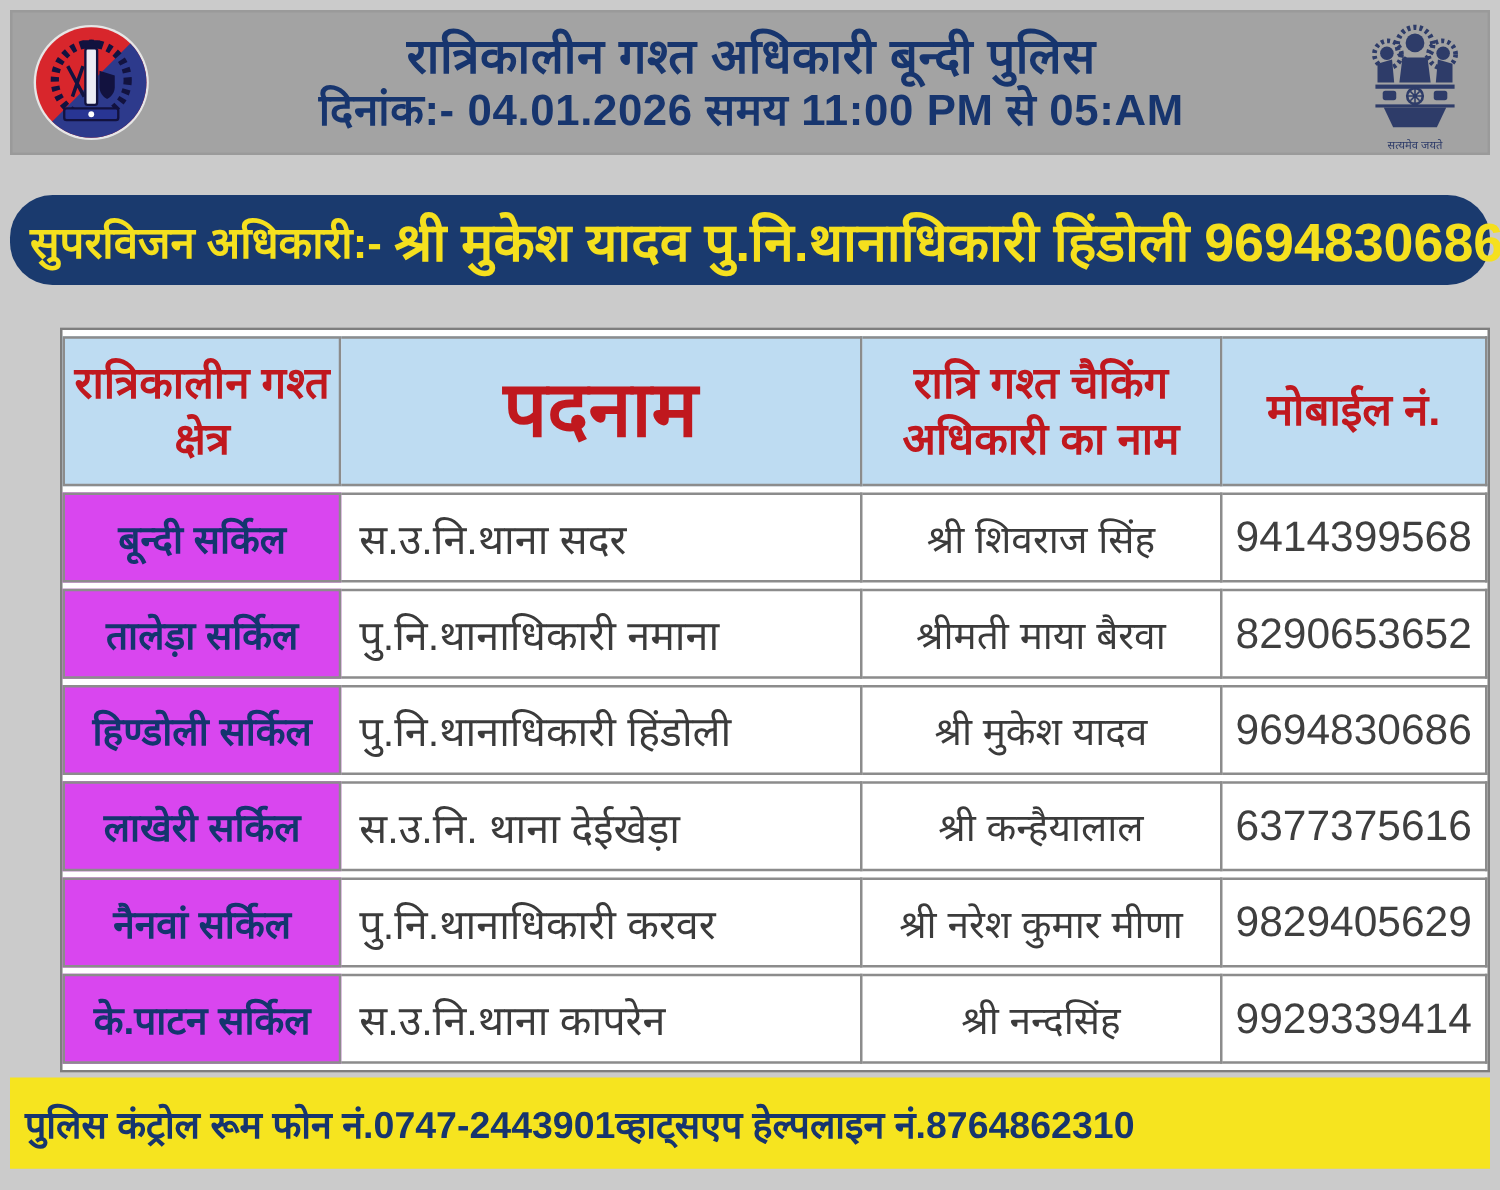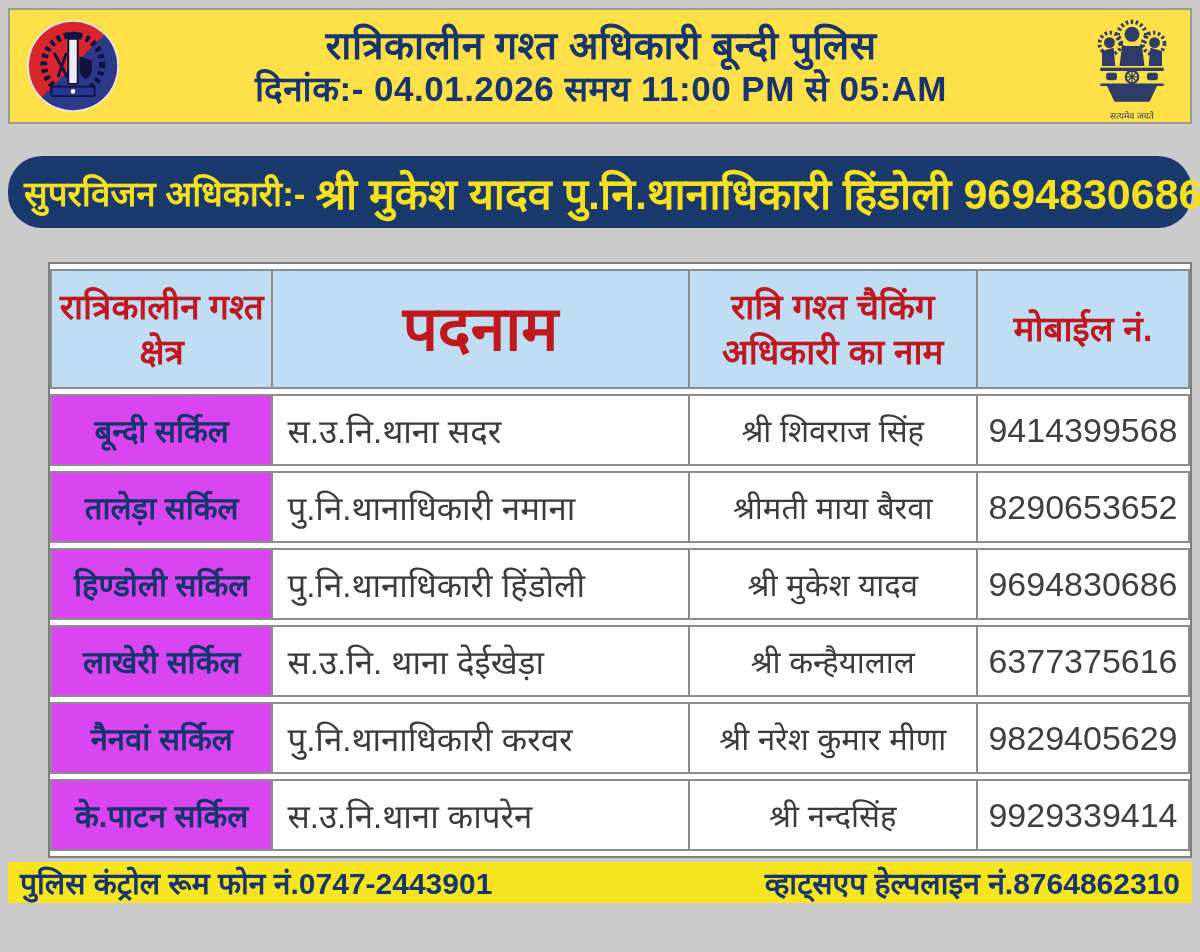--- a/index.html
+++ b/index.html
@@ -6,21 +6,21 @@
   html,body { width:1200px; height:952px; }
   body {
     background:#cbcbcb;
     font-family:"Liberation Sans","DejaVu Sans",sans-serif;
     overflow:hidden;
   }
   .page { width:1200px; height:952px; padding:8px; }
 
   
   .header-box {
-    height:116px; background:#fde047; border:2px solid #9a9a9a;
+    height:116px; background:#a3a3a3; border:2px solid #9a9a9a;
     display:flex; align-items:center;
   }
   .police-logo { width:94px; height:94px; margin-left:16px; flex:0 0 auto; }
   .titles { flex:1; text-align:center; color:#17356e; }
   .title1 { font-size:39px; font-weight:bold; line-height:1.18; letter-spacing:0.5px; }
   .title2 { font-size:35px; font-weight:bold; line-height:1.12; letter-spacing:0.5px; }
   .emblem-wrap {
     width:100px; flex:0 0 auto; margin-right:8px; text-align:center;
     display:flex; flex-direction:column; align-items:center; justify-content:center;
   }
@@ -53,22 +53,22 @@
   td.area {
     background:#d946ef; color:#14356e; font-weight:bold;
     text-align:center; font-size:31px; white-space:nowrap;
   }
   td.desig { color:#3b3b3b; padding-left:14px; text-align:left; white-space:nowrap; }
   td.officer { color:#3b3b3b; text-align:center; font-size:31px; white-space:nowrap; }
   td.mobile { color:#3f3f3f; text-align:center; font-size:34px; }
 
   
   .footer {
-    margin-top:4px; height:41px; background:#f6e41f;
-    display:flex; align-items:center; justify-content:space-between;
+    margin-top:4px; height:73px; background:#f6e41f;
+    display:flex; align-items:center; 
     padding:0 12px; color:#17356e; font-weight:bold; font-size:30px; white-space:nowrap;
   }
 </style>
 </head>
 <body>
 
 <div class="page">
 
   <div class="header-box">
     <svg class="police-logo" viewBox="0 0 100 100">

